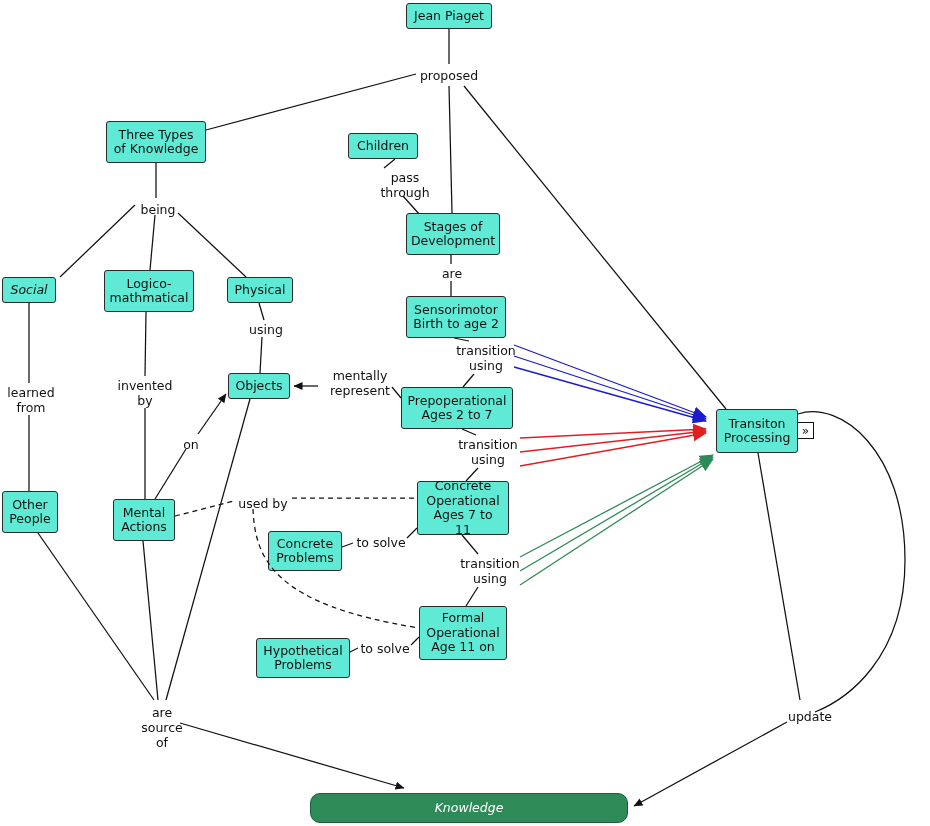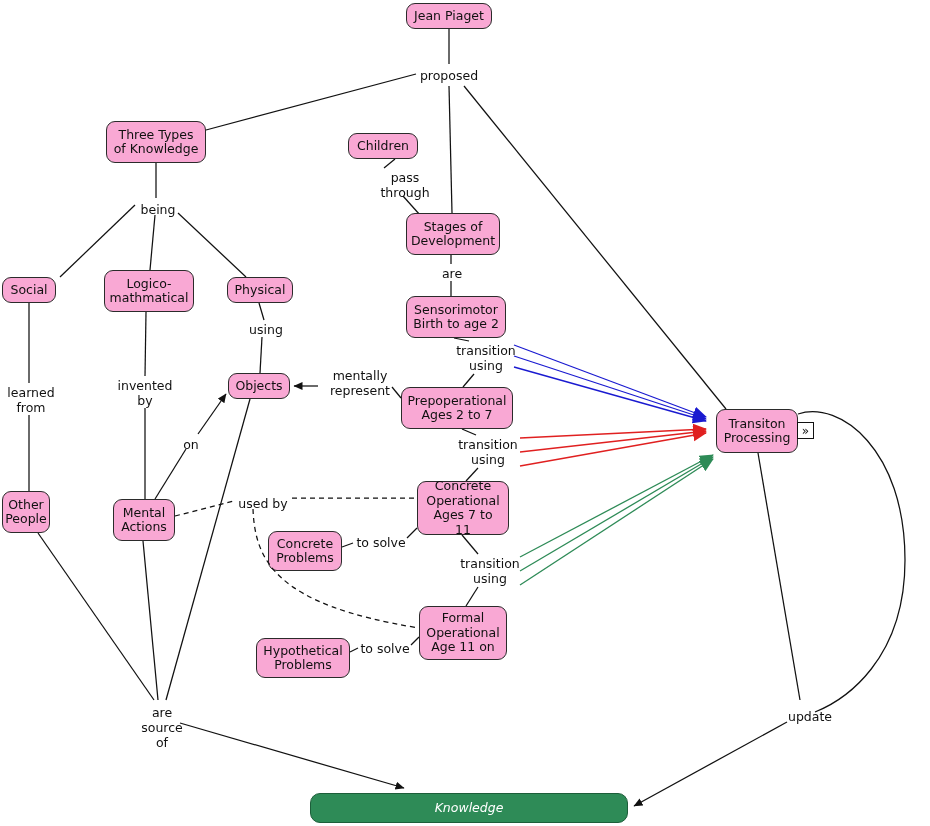--- a/index.html
+++ b/index.html
@@ -20,23 +20,23 @@
   #edges {
     position: absolute;
     left: 0;
     top: 0;
     width: 930px;
     height: 826px;
   }
   .node {
     position: absolute;
     box-sizing: border-box;
-    background: #f9a8d4;
+    background: #5eead4;
     border: 1.4px solid #2b2b2b;
-    border-radius: 9px;
+    border-radius: 3px;
     color: #111111;
     font-size: 12.5px;
     line-height: 14.5px;
     text-align: center;
     display: flex;
     align-items: center;
     justify-content: center;
     white-space: pre-line;
     padding: 2px 6px;
   }
@@ -187,32 +187,32 @@
       <path d="M520,585 L713,459" marker-end="url(#ah-green)"></path>
     </g>
   </svg>
 
   <div class="node" style="left:406px; top:3px;   width:86px;  height:26px;">Jean Piaget</div>
   <div class="node" style="left:106px; top:121px; width:100px; height:42px;">Three Types
 of Knowledge</div>
   <div class="node" style="left:348px; top:133px; width:70px;  height:26px;">Children</div>
   <div class="node" style="left:406px; top:213px; width:94px;  height:42px;">Stages of
 Development</div>
-  <div class="node" style="left:2px;   top:277px; width:54px;  height:26px;">Social</div>
+  <div class="node" style="left:2px;   top:277px; width:54px;  height:26px;font-style:italic;">Social</div>
   <div class="node" style="left:104px; top:270px; width:90px;  height:42px;">Logico-
 mathmatical</div>
   <div class="node" style="left:227px; top:277px; width:66px;  height:26px;">Physical</div>
   <div class="node" style="left:406px; top:296px; width:100px; height:42px;">Sensorimotor
 Birth to age 2</div>
   <div class="node" style="left:228px; top:373px; width:62px;  height:26px;">Objects</div>
   <div class="node" style="left:401px; top:387px; width:112px; height:42px;">Prepoperational
 Ages 2 to 7</div>
   <div class="node" style="left:716px; top:409px; width:82px;  height:44px;text-align:center;">Transiton
 Processing</div>
-  <div class="node" style="left:2px;   top:491px; width:48px;  height:42px;">Other
+  <div class="node" style="left:2px;   top:491px; width:56px;  height:42px;">Other
 People</div>
   <div class="node" style="left:113px; top:499px; width:62px;  height:42px;">Mental
 Actions</div>
   <div class="node" style="left:417px; top:481px; width:92px;  height:54px;">Concrete
 Operational
 Ages 7 to 11</div>
   <div class="node" style="left:268px; top:531px; width:74px;  height:40px;">Concrete
 Problems</div>
   <div class="node" style="left:419px; top:606px; width:88px;  height:54px;">Formal
 Operational

